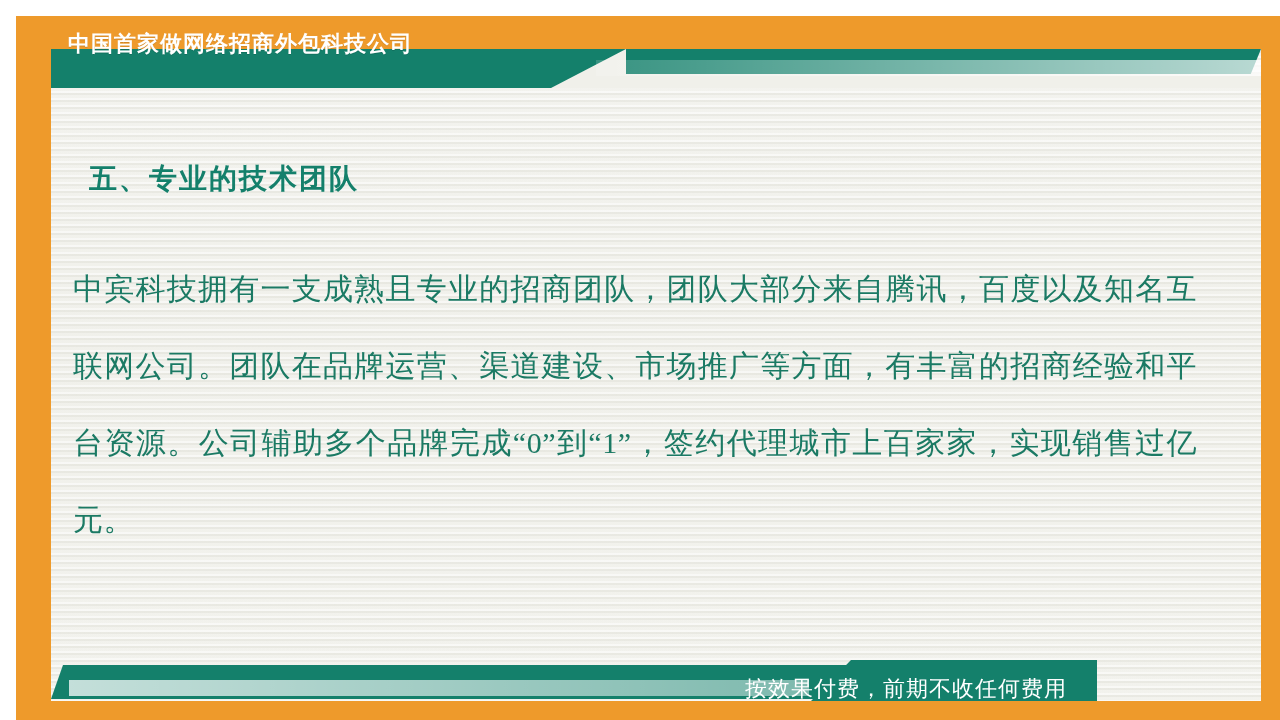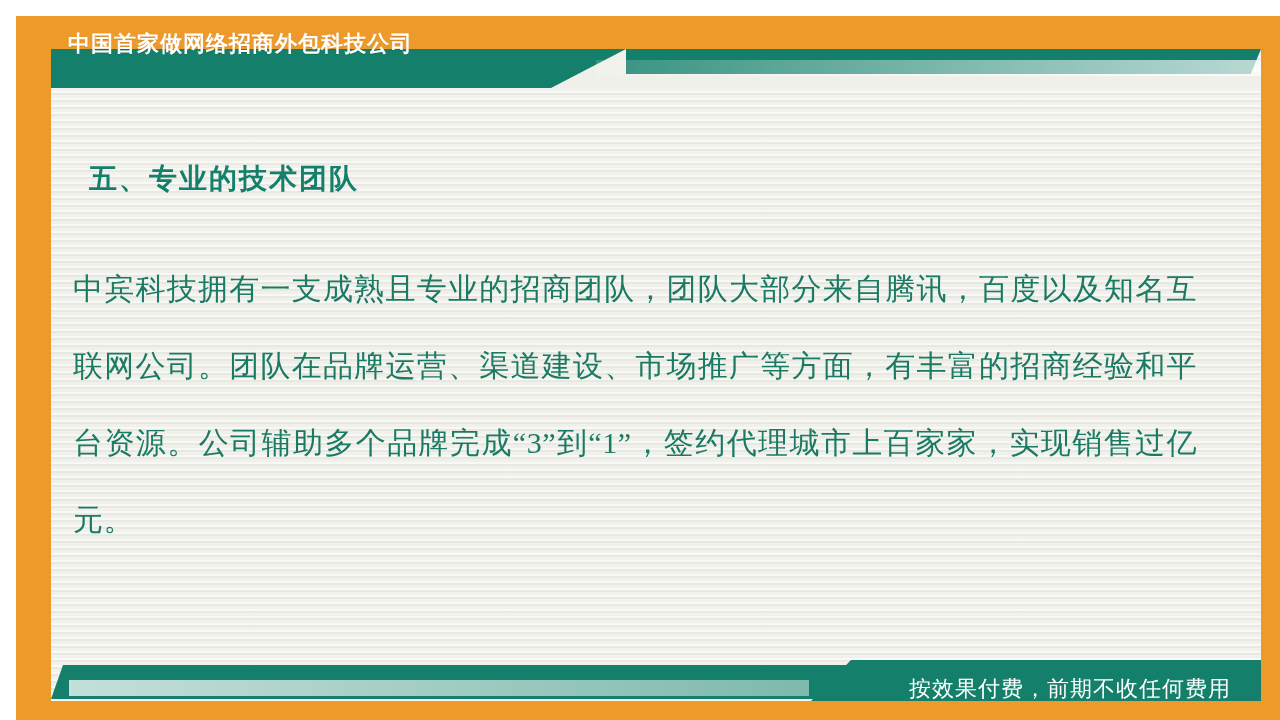--- a/index.html
+++ b/index.html
@@ -101,21 +101,21 @@
     line-height:77px;
     text-align:justify;
     text-justify:inter-ideograph;
     letter-spacing:0.5px;
   }
 
   
   .footer-band {
     position:absolute;
     left:35px; top:644px;
-    width:1210px; height:41px;
+    width:1046px; height:41px;
     overflow:hidden;
   }
   .footer-thin {
     position:absolute;
     left:0; top:5px;
     width:800px; height:34px;
     background:#14806b;
     clip-path:polygon(12px 0, 800px 0, 800px 100%, 0 100%);
   }
   .footer-block {
@@ -153,21 +153,21 @@
   <div class="header-band">
     <div class="header-main"></div>
     <div class="header-notch"></div>
     <div class="header-notch2"></div>
     <div class="header-hairline"></div>
   </div>
   <div class="header-title">中国首家做网络招商外包科技公司</div>
 
   <div class="section-title">五、专业的技术团队</div>
 
-  <div class="body-copy">中宾科技拥有一支成熟且专业的招商团队，团队大部分来自腾讯，百度以及知名互联网公司。团队在品牌运营、渠道建设、市场推广等方面，有丰富的招商经验和平台资源。公司辅助多个品牌完成“3”到“1”，签约代理城市上百家家，实现销售过亿元。</div>
+  <div class="body-copy">中宾科技拥有一支成熟且专业的招商团队，团队大部分来自腾讯，百度以及知名互联网公司。团队在品牌运营、渠道建设、市场推广等方面，有丰富的招商经验和平台资源。公司辅助多个品牌完成“0”到“1”，签约代理城市上百家家，实现销售过亿元。</div>
 
   <div class="footer-band">
     <div class="footer-thin"></div>
     <div class="footer-block"></div>
     <div class="footer-hairline"></div>
     <div class="footer-text">按效果付费，前期不收任何费用</div>
   </div>
 
 </div>
 

